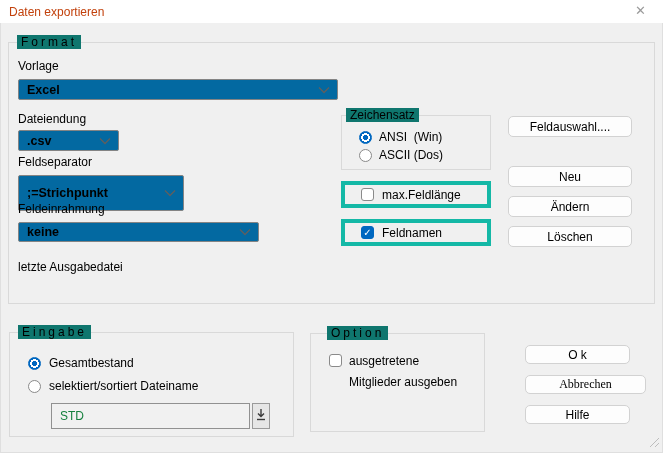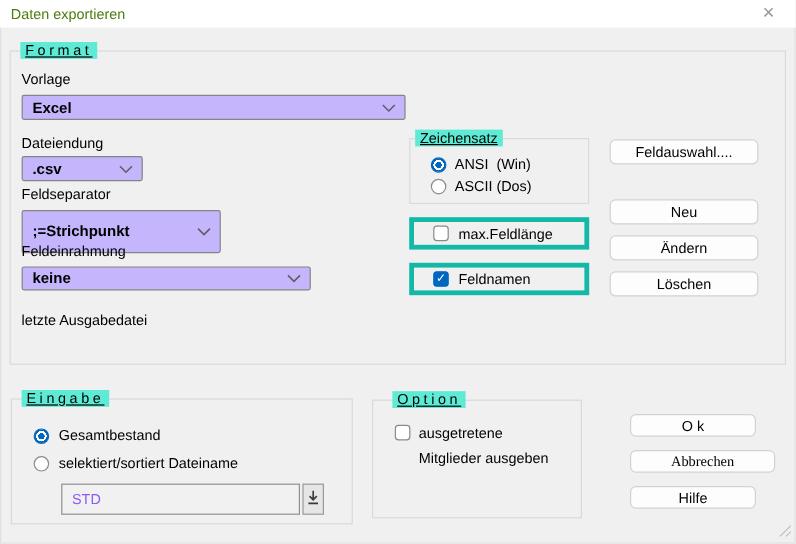--- a/index.html
+++ b/index.html
@@ -5,32 +5,32 @@
   html,body { margin:0; padding:0; }
   body {
     width:663px; height:453px;
     background:#f0f0f0;
     font-family:"Liberation Sans", sans-serif;
     font-size:12px; color:#000;
     position:relative; overflow:hidden;
     box-shadow: inset 0 0 0 1px rgba(0,0,0,0.07);
   }
   .titlebar { position:absolute; left:0; top:0; width:663px; height:23px; background:#ffffff; }
-  .title-text { position:absolute; left:9px; top:5px; color:#4d7c0f; font-size:12px; white-space:pre; }
+  .title-text { position:absolute; left:9px; top:5px; color:#c2410c; font-size:12px; white-space:pre; }
   .close-btn { position:absolute; right:0; top:0; width:45px; height:23px; text-align:center;
                line-height:22px; color:#9a9a9a; font-size:13px; cursor:default; }
 
   .groupbox { position:absolute; border:1px solid #d9d9d9; box-sizing:border-box; }
-  .grouplabel { position:absolute; top:-8px; background:#5eead4; padding:0 4px; white-space:pre;text-decoration:underline; }
+  .grouplabel { position:absolute; top:-8px; background:#0f766e; padding:0 4px; white-space:pre; }
   .ls { letter-spacing:3px; }
 
   .label { position:absolute; white-space:pre; }
   .muted-path { position:absolute; white-space:pre; font-size:11.5px; }
 
-  .combo { position:absolute; background:#c4b5fd; border:1px solid #848484; border-radius:2px;
+  .combo { position:absolute; background:#0369a1; border:1px solid #848484; border-radius:2px;
            box-sizing:border-box; display:flex; align-items:center; }
   .combo .val { font-weight:bold; padding-left:8px; flex:1; font-size:12.5px; white-space:pre; }
   .combo .chev { margin-right:7px; display:flex; align-items:center; }
 
   .btn { position:absolute; background:#fdfdfd; border:1px solid #d2d2d2; border-radius:5px;
          box-sizing:border-box; display:flex; align-items:center; justify-content:center;
          font-size:12px; white-space:pre; cursor:default; }
 
   .radio { position:absolute; width:13px; height:13px; border-radius:50%; box-sizing:border-box; }
   .radio.off { border:1px solid #8a8a8a; background:#fff; }
@@ -40,21 +40,21 @@
   .checkbox { width:13px; height:13px; box-sizing:border-box; border-radius:3px;
               font-size:10px; line-height:11px; text-align:center; flex:none; }
   .checkbox.off { border:1px solid #8a8a8a; background:#fff; color:transparent; }
   .checkbox.on  { border:1px solid #0067c0; background:#0067c0; color:#ffffff; }
   .checkrow { position:absolute; display:flex; align-items:center; border:4px solid #14b8a6;
               box-sizing:border-box; padding-left:16px; }
   .checkrow .label-inline { margin-left:8px; white-space:pre; }
 
   .stdfield { position:absolute; background:#f1f1f1; border:1px solid #919191; box-sizing:border-box;
               display:flex; align-items:center; }
-  .stdfield .val { color:#8b5cf6; padding-left:8px; white-space:pre; }
+  .stdfield .val { color:#15803d; padding-left:8px; white-space:pre; }
   .dropbtn { position:absolute; background:#e6e6e6; border:1px solid #9a9a9a; box-sizing:border-box;
              display:flex; align-items:center; justify-content:center; }
 
   .grip { position:absolute; right:3px; bottom:2px; }
 </style>
 </head>
 <body>
 
 <div class="titlebar">
   <span class="title-text">Daten exportieren</span>

